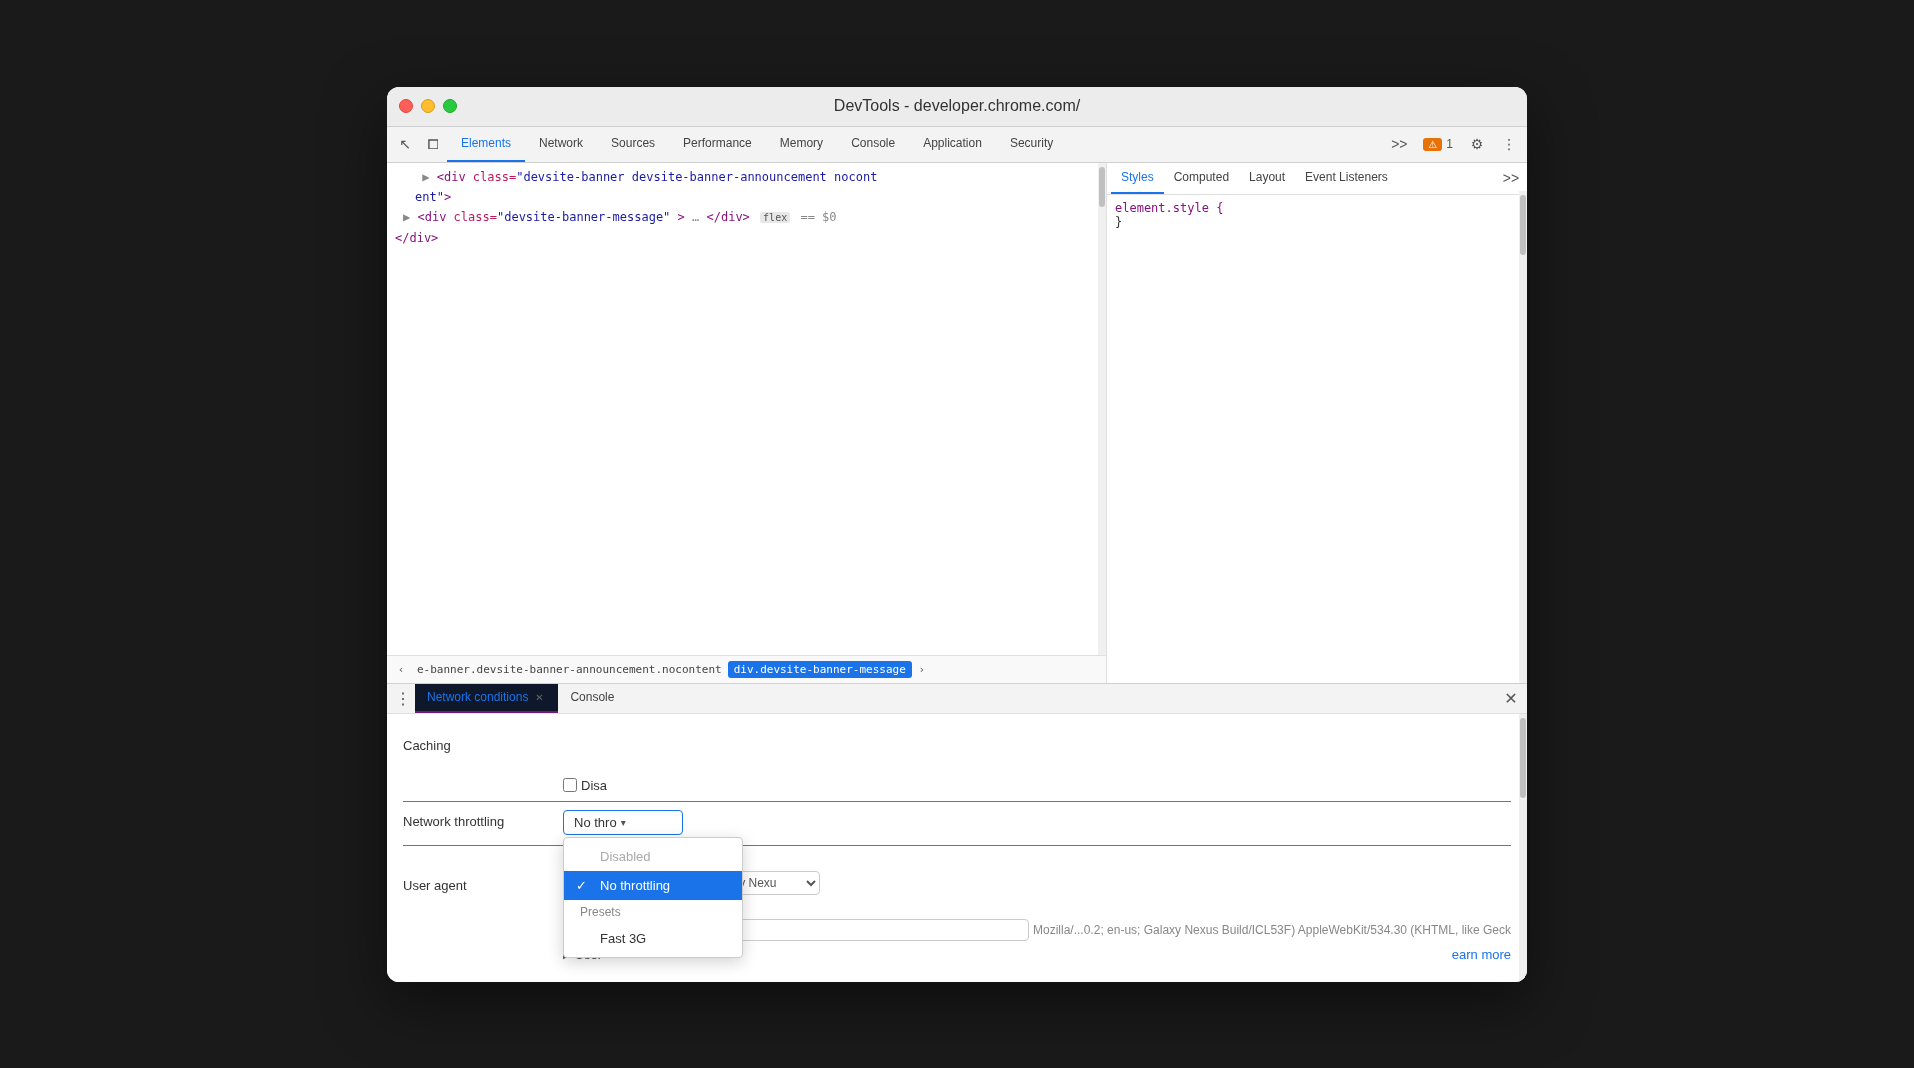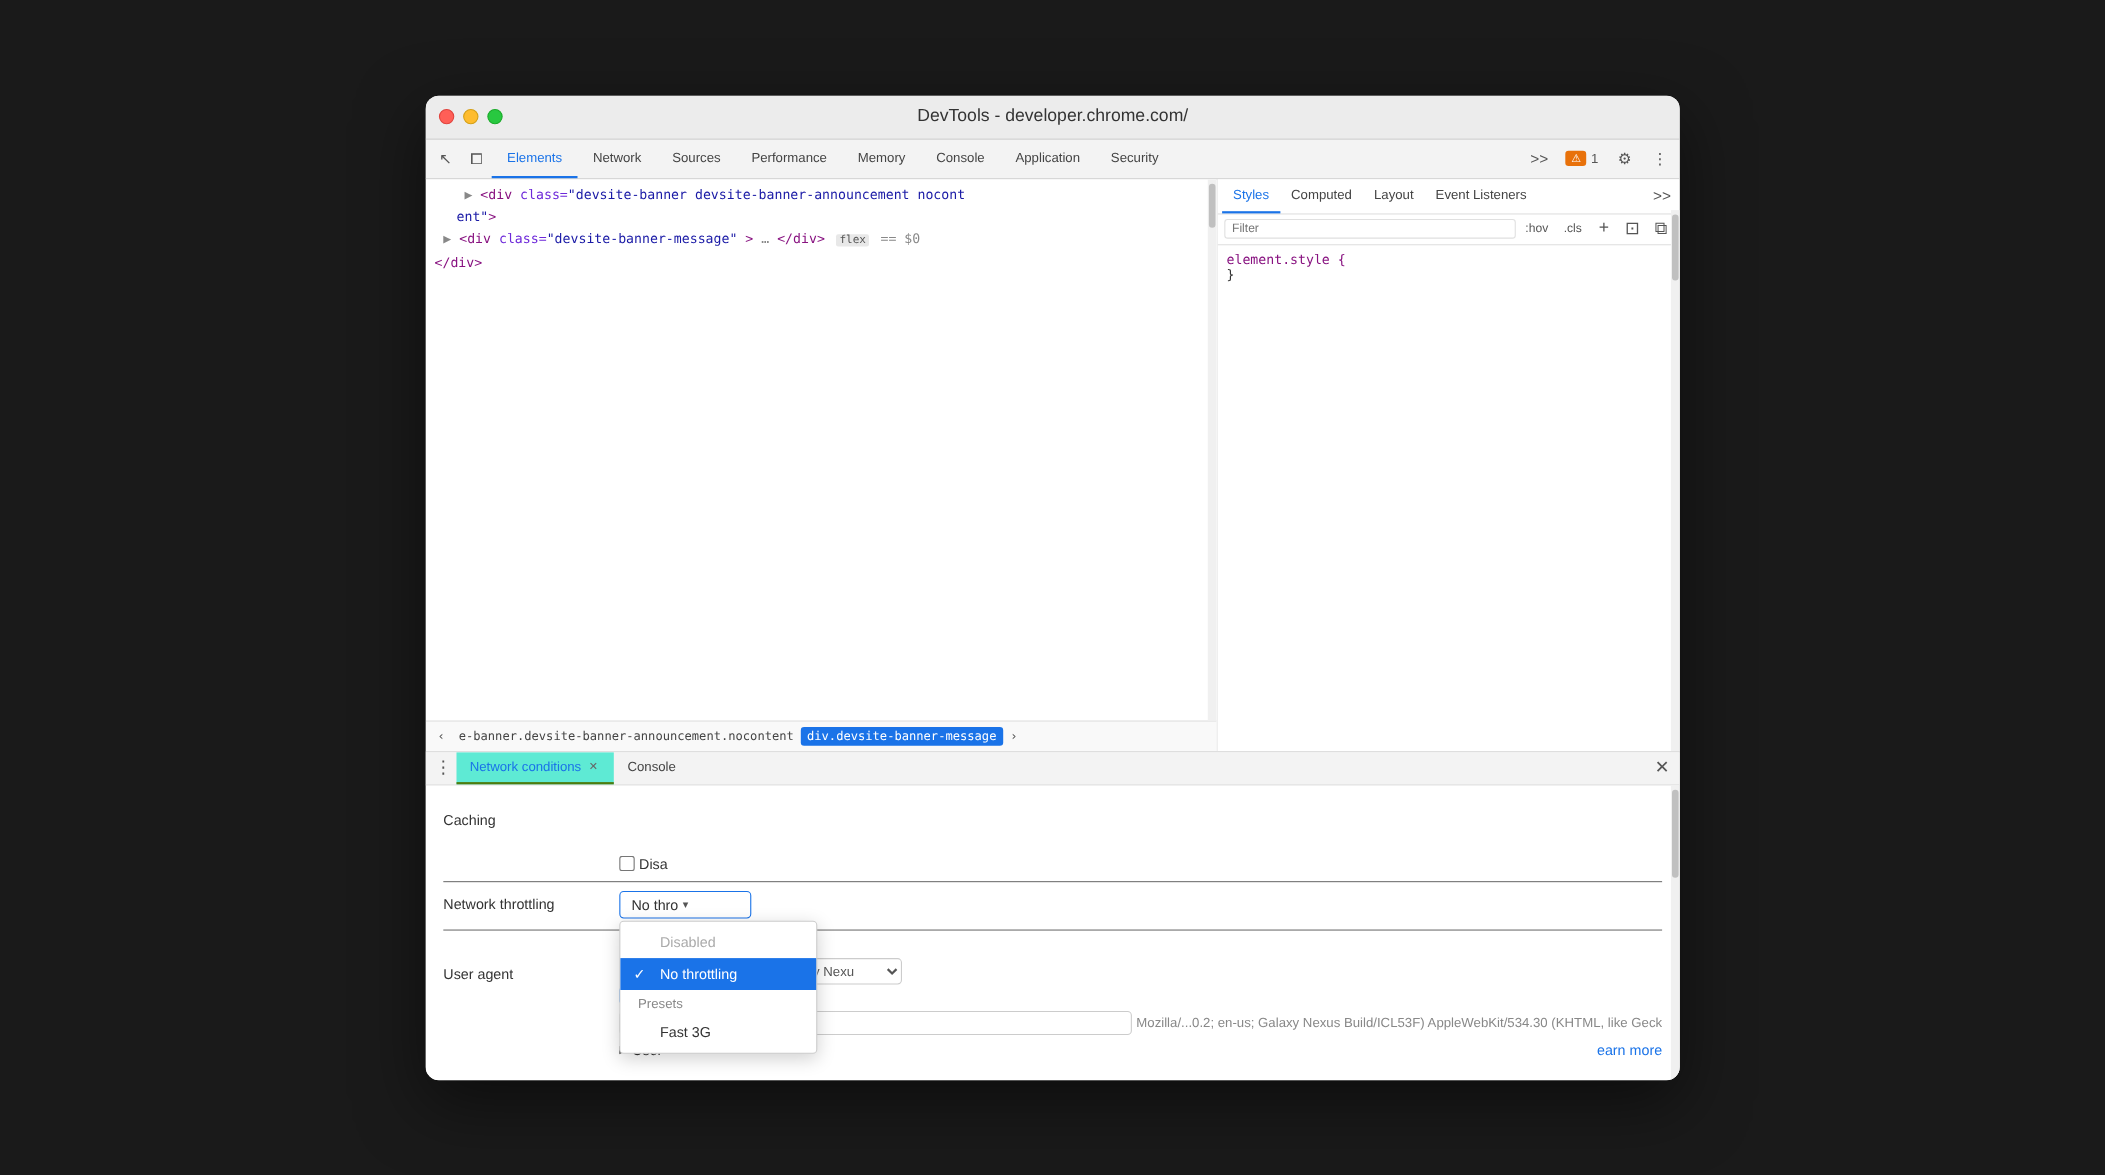--- a/index.html
+++ b/index.html
@@ -137,21 +137,21 @@
       font-family: 'Menlo', 'Monaco', monospace;
       overflow: auto;
       background: white;
     }
     .dom-line {
       padding: 1px 8px;
       white-space: nowrap;
       line-height: 18px;
     }
     .dom-line .tag { color: #881280; }
-    .dom-line .attr-name { color: #6d28d9; }
+    .dom-line .attr-name { color: #be185d; }
     .dom-line .attr-value { color: #1a1aa6; }
     .dom-line .arrow { color: #888; cursor: pointer; }
     .dom-line .dollar { color: #888; }
     .dom-line .badge-flex {
       background: #e8e8e8;
       color: #555;
       font-size: 10px;
       padding: 0 3px;
       border-radius: 2px;
       margin: 0 3px;
@@ -311,22 +311,22 @@
       height: 100%;
       display: flex;
       align-items: center;
       font-size: 12px;
       cursor: pointer;
       color: #444;
       border-bottom: 2px solid transparent;
     }
     .bottom-tab.active {
       color: #1a73e8;
-      border-bottom: 2px solid #4d7c0f;
-      background: #5eead4;
+      border-bottom: 2px solid #701a75;
+      background: #0f172a;
     }
     .bottom-tab-close {
       margin-left: 4px;
       width: 14px;
       height: 14px;
       display: flex;
       align-items: center;
       justify-content: center;
       border-radius: 50%;
       font-size: 10px;
@@ -602,32 +602,20 @@
         </div>
         <div class="right-tab">
           <span>Layout</span>
         </div>
         <div class="right-tab">
           <span>Event Listeners</span>
         </div>
         <div class="right-more">&gt;&gt;</div>
       </div>
 
-      <div class="styles-filter-bar">
-        <input class="filter-input" type="text" placeholder="Filter" style="">
-        <button class="style-action-btn">
-          <span>:hov</span>
-        </button>
-        <button class="style-action-btn">
-          <span>.cls</span>
-        </button>
-        <div class="style-icon-btn">+</div>
-        <div class="style-icon-btn">⊡</div>
-        <div class="style-icon-btn">⧉</div>
-      </div>
 
       <div class="style-rules">
         <div>
           <span class="style-selector">element.style {</span>
           <br>
           <span class="style-brace">}</span>
         </div>
       </div>
 
       <div style="width:8px;position:absolute;right:0;top:28px;bottom:0;background:#f0f0f0;">

